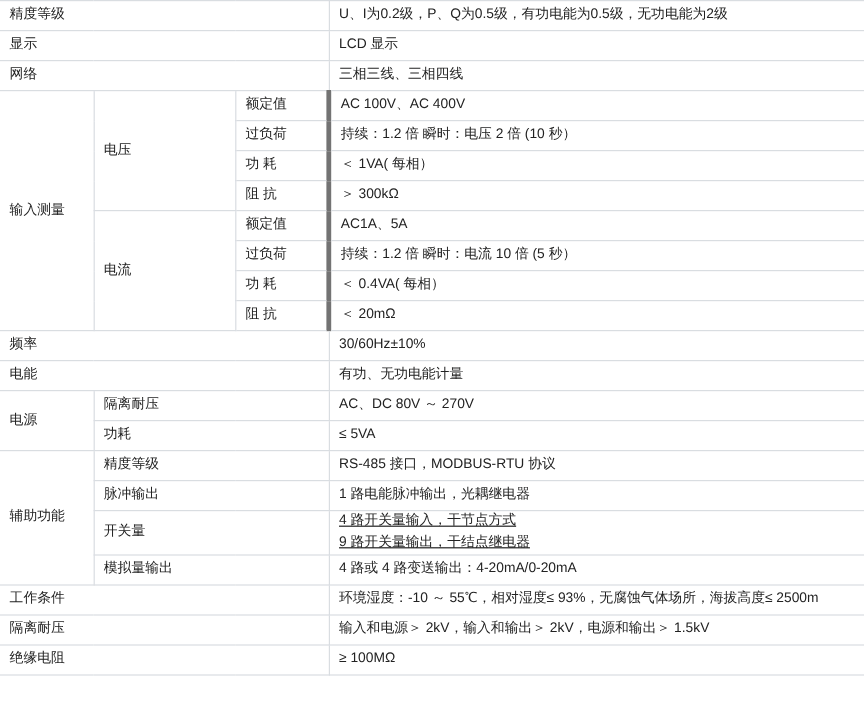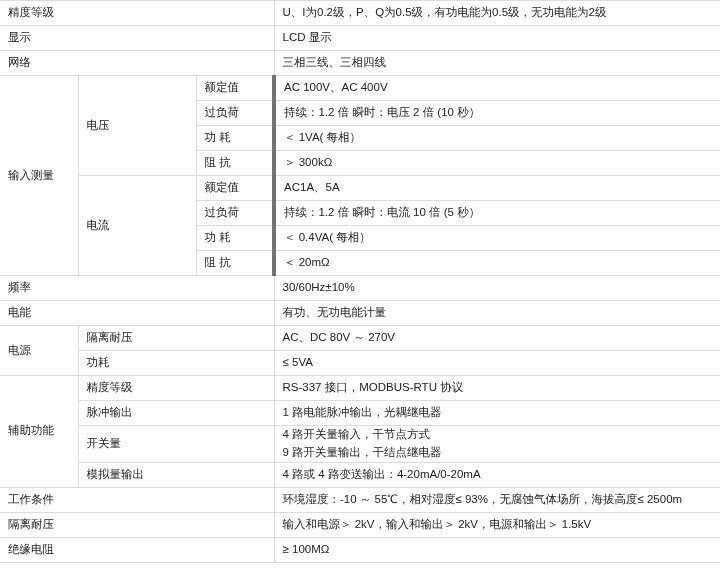--- a/index.html
+++ b/index.html
@@ -52,20 +52,21 @@
     margin-top: 44px;
   }
   tr.rowline td {
     height: 24px;
   }
   tr.tall td {
     height: 30px;
   }
   .multiline {
     line-height: 1.65;
+    text-decoration: underline;
   }
 </style>
 </head>
 <body>
 
 <table id="spec-table">
   <colgroup>
     <col class="c1">
       <col class="c2">
       <col class="c3">
@@ -141,21 +142,21 @@
       <td class="val">AC、DC  80V ～ 270V</td>
     </tr>
     <tr class="rowline">
       <td class="lvl2" colspan="2">功耗</td>
       <td class="val">≤ 5VA</td>
     </tr>
 
     <tr class="rowline">
       <td class="lvl1" rowspan="4">辅助功能</td>
       <td class="lvl2" colspan="2">精度等级</td>
-      <td class="val">RS-337 接口，MODBUS-RTU 协议</td>
+      <td class="val">RS-485 接口，MODBUS-RTU 协议</td>
     </tr>
     <tr class="rowline">
       <td class="lvl2" colspan="2">脉冲输出</td>
       <td class="val">1 路电能脉冲输出，光耦继电器</td>
     </tr>
     <tr class="tall">
       <td class="lvl2" colspan="2">开关量</td>
       <td class="val multiline">
         <div>4 路开关量输入，干节点方式</div>
         <div>9 路开关量输出，干结点继电器</div>

